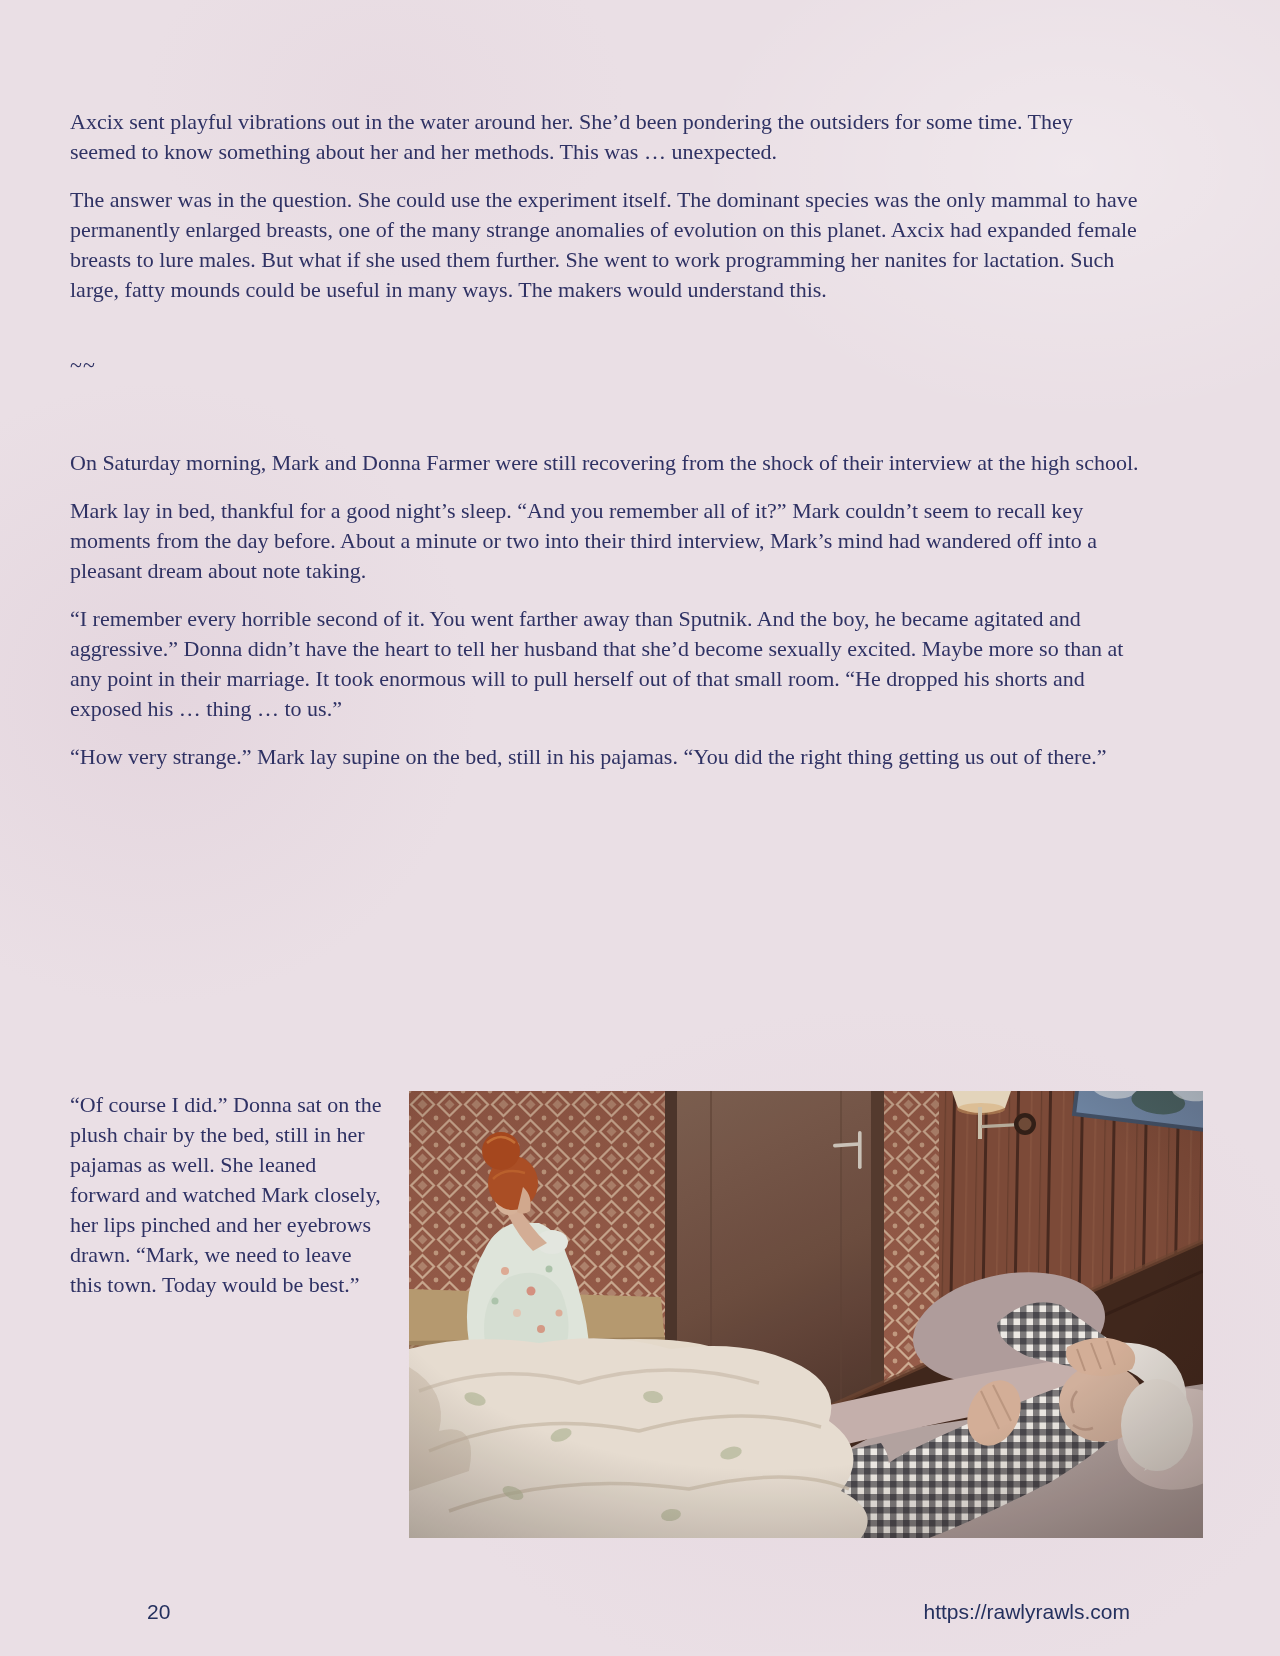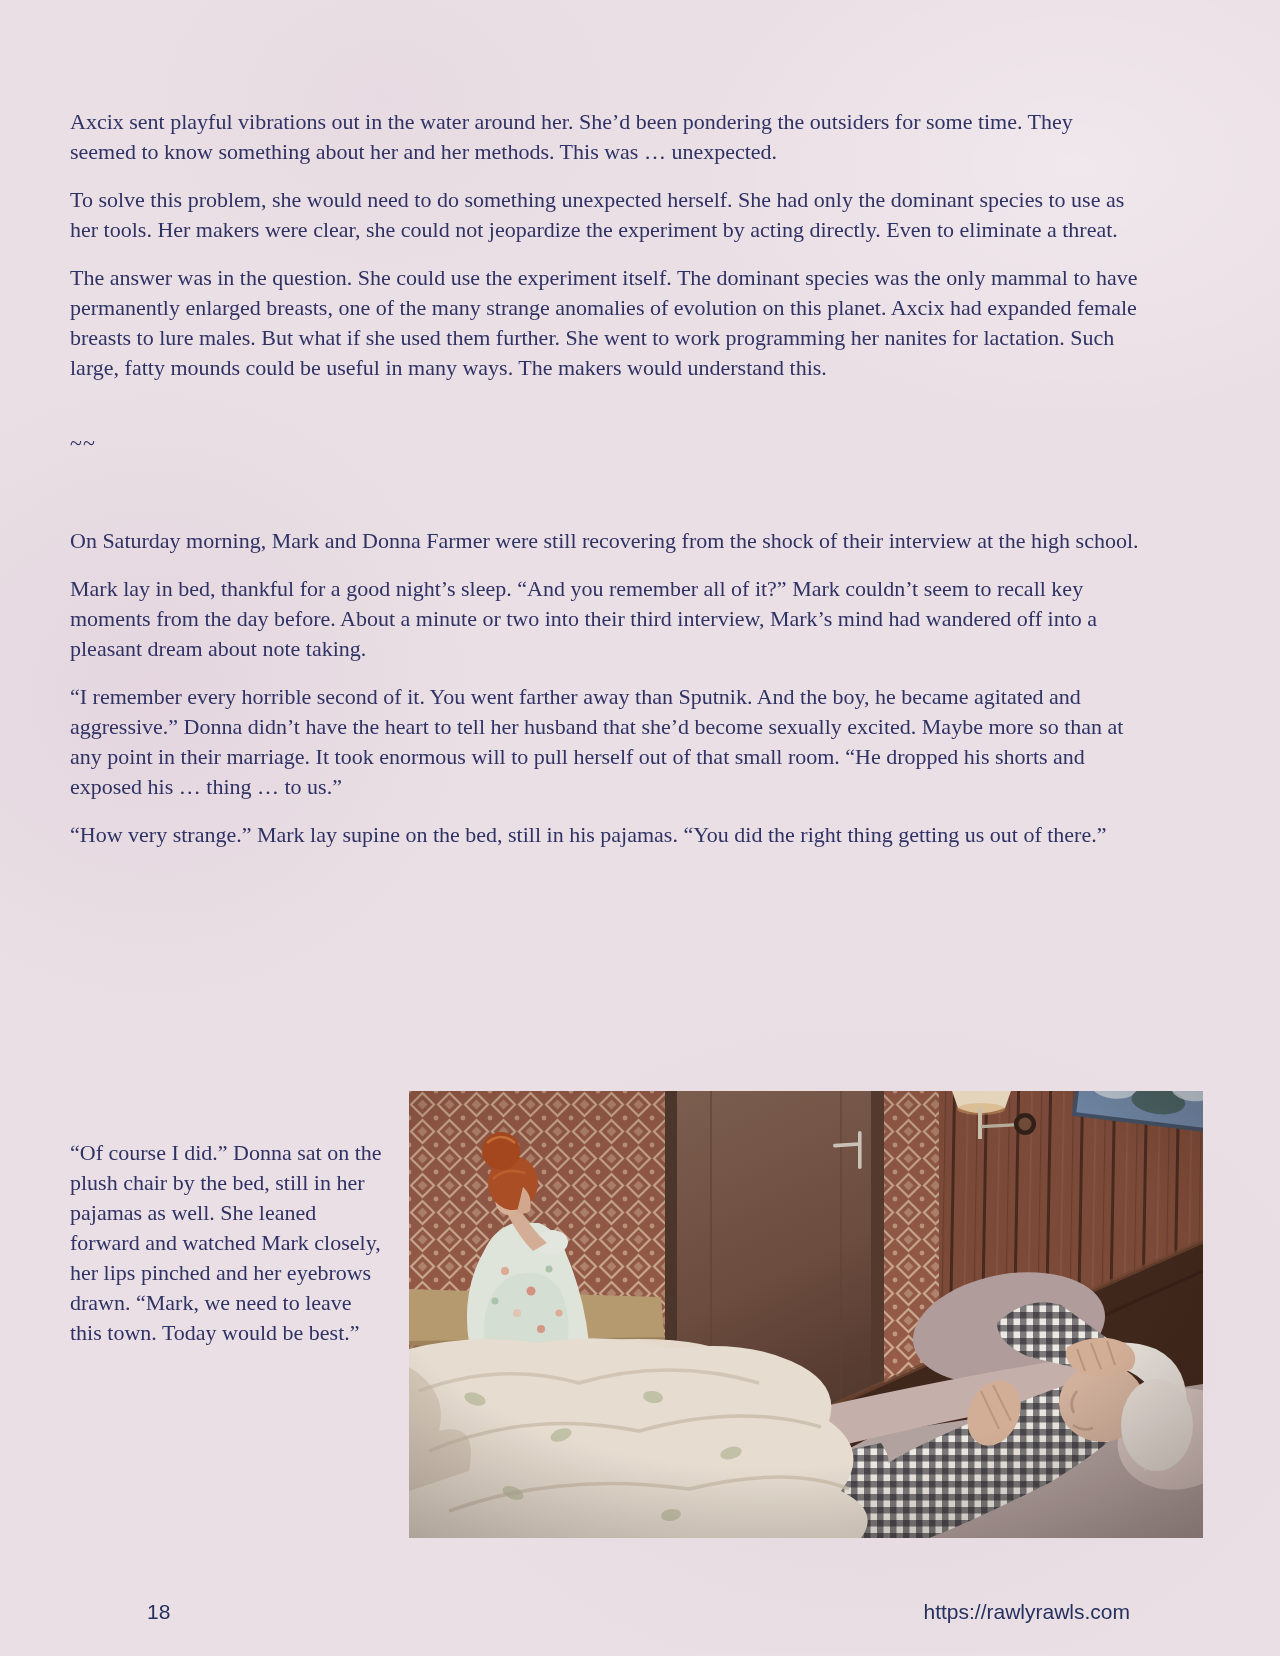--- a/index.html
+++ b/index.html
@@ -16,21 +16,21 @@
   .main-text{
     position:absolute;left:70px;top:107px;width:1072px;
     font-size:22px;line-height:30px;
   }
   .main-text p{margin:0 0 18px 0;}
   .section-break{
     margin:45px 0 68px 0;line-height:30px;font-size:22px;letter-spacing:1px;
   }
   .left-col{
     position:absolute;left:70px;top:1090px;width:314px;
-    font-size:22px;line-height:30px;margin-top:48px;
+    font-size:22px;line-height:30px;
   }
   .left-col p{margin:0 0 22px 0;}
   .photo{
     position:absolute;left:409px;top:1091px;width:794px;height:447px;
     overflow:hidden;
   }
   .photo svg{display:block;}
   .footer{
     position:absolute;left:0;top:1598px;width:1280px;height:30px;
     font-family:"Liberation Sans",sans-serif;font-size:21px;line-height:28px;color:#24305e;
@@ -38,21 +38,20 @@
   .page-number{position:absolute;left:147px;top:0;}
   .site-url{position:absolute;right:150px;top:0;text-decoration:none;color:#24305e;text-align:right;}
 </style>
 </head>
 <body>
 
 <div class="page">
 
   <div class="main-text">
     <p>Axcix sent playful vibrations out in the water around her. She’d been pondering the outsiders for some time. They seemed to know something about her and her methods. This was … unexpected.</p>
-    <p>To solve this problem, she would need to do something unexpected herself. She had only the dominant species to use as her tools. Her makers were clear, she could not jeopardize the experiment by acting directly. Even to eliminate a threat.</p>
     <p>The answer was in the question. She could use the experiment itself. The dominant species was the only mammal to have permanently enlarged breasts, one of the many strange anomalies of evolution on this planet. Axcix had expanded female breasts to lure males. But what if she used them further. She went to work programming her nanites for lactation. Such large, fatty mounds could be useful in many ways. The makers would understand this.</p>
     <div class="section-break">~~</div>
     <p>On Saturday morning, Mark and Donna Farmer were still recovering from the shock of their interview at the high school.</p>
     <p>Mark lay in bed, thankful for a good night’s sleep. “And you remember all of it?” Mark couldn’t seem to recall key moments from the day before. About a minute or two into their third interview, Mark’s mind had wandered off into a pleasant dream about note taking.</p>
     <p>“I remember every horrible second of it. You went farther away than Sputnik. And the boy, he became agitated and aggressive.” Donna didn’t have the heart to tell her husband that she’d become sexually excited. Maybe more so than at any point in their marriage. It took enormous will to pull herself out of that small room. “He dropped his shorts and exposed his … thing … to us.”</p>
     <p>“How very strange.” Mark lay supine on the bed, still in his pajamas. “You did the right thing getting us out of there.”</p>
   </div>
 
   <div class="left-col">
     <p>“Of course I did.” Donna sat on the plush chair by the bed, still in her pajamas as well. She leaned forward and watched Mark closely, her lips pinched and her eyebrows drawn. “Mark, we need to leave this town. Today would be best.”</p>
@@ -214,17 +213,17 @@
       </g>
 
       <g>
         <rect width="794" height="447" fill="url(#vig)"></rect>
         <rect width="794" height="447" fill="rgba(120,70,50,0.05)"></rect>
       </g>
     </svg>
   </div>
 
   <div class="footer">
-    <span class="page-number">18</span>
+    <span class="page-number">20</span>
     <a class="site-url" href="#">https://rawlyrawls.com</a>
   </div>
 
 </div>
 
 </body></html>

